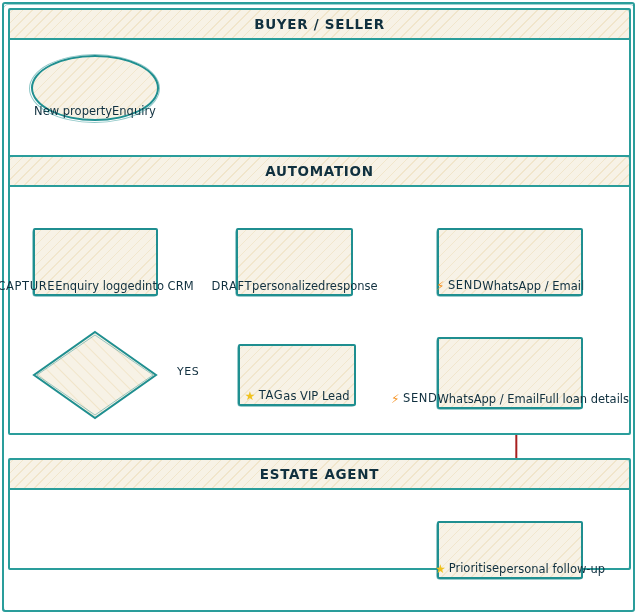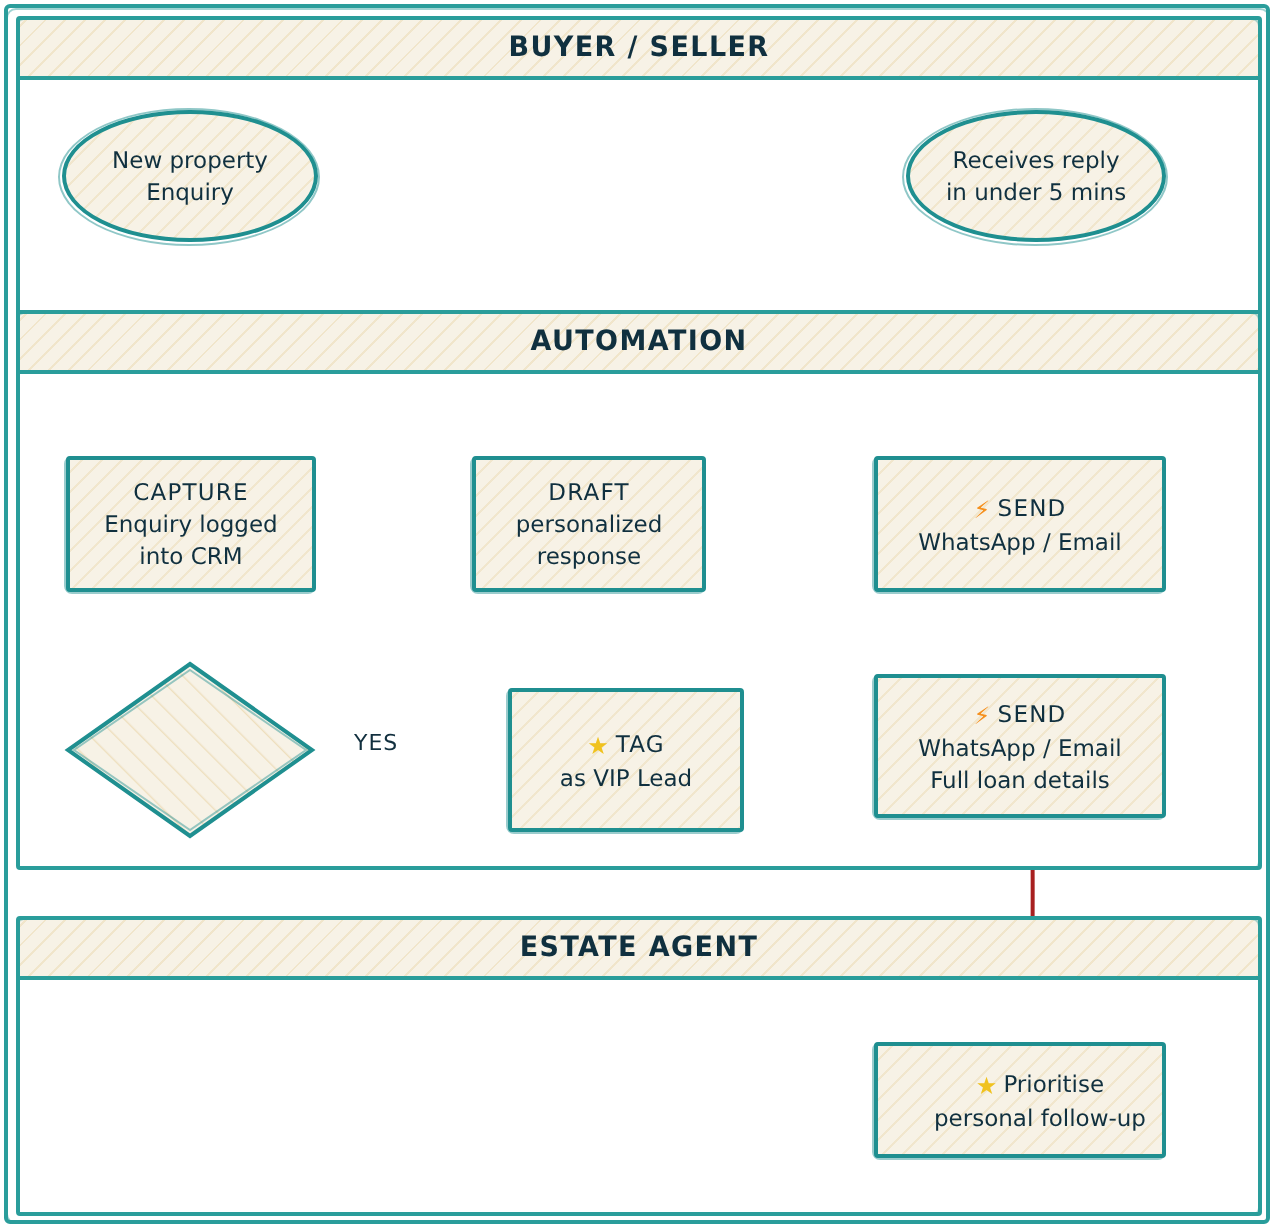--- a/index.html
+++ b/index.html
@@ -100,22 +100,22 @@
       repeating-linear-gradient(
         -45deg,
         rgba(226,200,140,0.28) 0px,
         rgba(226,200,140,0.28) 1px,
         rgba(255,255,255,0) 1px,
         rgba(255,255,255,0) 7px
       ),
       #f7f2e6;
     border: 2px solid #1f8f90;
     display: flex;
-    flex-direction: column;
-    align-items: center;
+    flex-direction: row;
+    align-items: flex-end;
     justify-content: center;
     text-align: center;
     color: #10303f;
     font-size: 11.5px;
     line-height: 16px;
     z-index: 3;
   }
   .node.box {
     border-radius: 2px;
   }
@@ -237,24 +237,20 @@
     <div class="lane-header">
       <span class="lane-title">BUYER / SELLER</span>
     </div>
   </div>
 
   <div class="node oval" style="left:31px; top:55px; width:128px; height:66px;">
     <span class="node-line">New property</span>
     <span class="node-line">Enquiry</span>
   </div>
 
-  <div class="node oval" style="left:453px; top:55px; width:130px; height:66px;">
-    <span class="node-line">Receives reply</span>
-    <span class="node-line">in under 5 mins</span>
-  </div>
 
   <div class="lane" style="left:8px; top:155px; width:623px; height:280px;">
     <div class="lane-header">
       <span class="lane-title">AUTOMATION</span>
     </div>
   </div>
 
   <div class="node box" style="left:33px; top:228px; width:125px; height:68px;">
     <span class="node-line caps">CAPTURE</span>
     <span class="node-line">Enquiry logged</span>
@@ -282,36 +278,36 @@
           <line x1="0" y1="0" x2="0" y2="9" stroke="rgba(226,200,140,0.45)" stroke-width="1.4"></line>
         </pattern>
       </defs>
       <polygon points="64,3 125,46 64,89 3,46" fill="url(#hatch)" stroke="#1f8f90" stroke-width="2"></polygon>
       <polygon points="64,6 122,46 64,86 6,46" fill="none" stroke="rgba(31,143,144,0.45)" stroke-width="1"></polygon>
     </svg>
   </div>
 
   <div class="edge-label" style="left:177px; top:365px;">YES</div>
 
-  <div class="node box" style="left:238px; top:344px; width:118px; height:72px;margin-left:16px;">
+  <div class="node box" style="left:238px; top:344px; width:118px; height:62px;">
     <span class="node-line caps">
       <span class="icon-glyph star">★</span><span>TAG</span>
     </span>
     <span class="node-line">as VIP Lead</span>
   </div>
 
   <div class="node box" style="left:437px; top:337px; width:146px; height:72px;">
     <span class="node-line caps">
       <span class="icon-glyph bolt">⚡</span><span>SEND</span>
     </span>
     <span class="node-line">WhatsApp / Email</span>
     <span class="node-line">Full loan details</span>
   </div>
 
-  <div class="lane" style="left:8px; top:458px; width:623px; height:150px;text-decoration:underline;">
+  <div class="lane" style="left:8px; top:458px; width:623px; height:112px;text-decoration:underline;">
     <div class="lane-header">
       <span class="lane-title">ESTATE AGENT</span>
     </div>
   </div>
 
   <div class="node box" style="left:437px; top:521px; width:146px; height:58px;padding-left:20px;">
     <span class="node-line">
       <span class="icon-glyph star">★</span><span>Prioritise</span>
     </span>
     <span class="node-line">personal follow-up</span>

